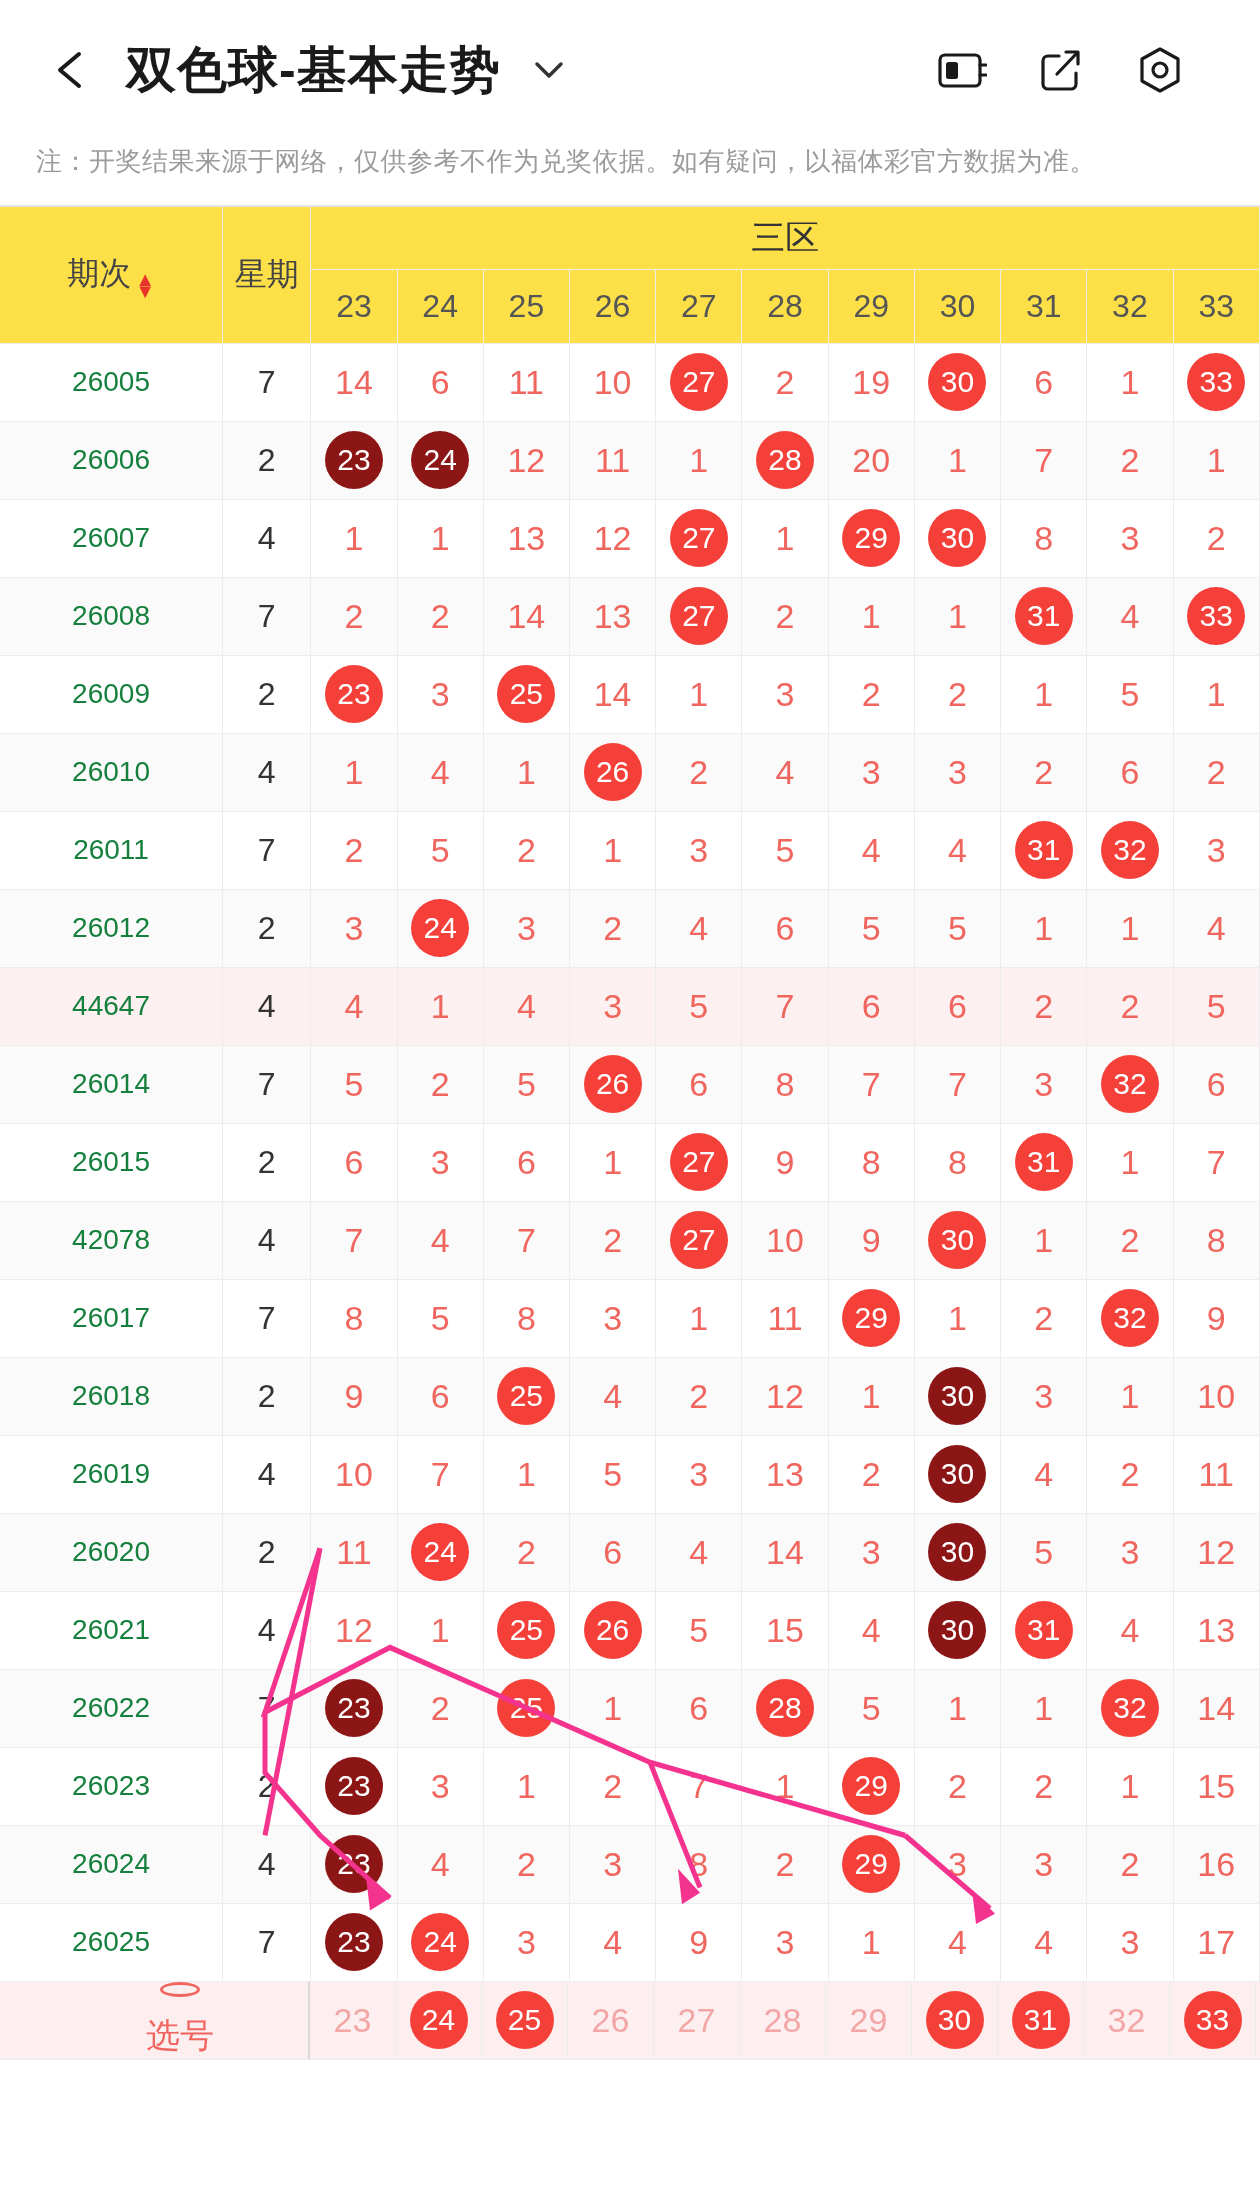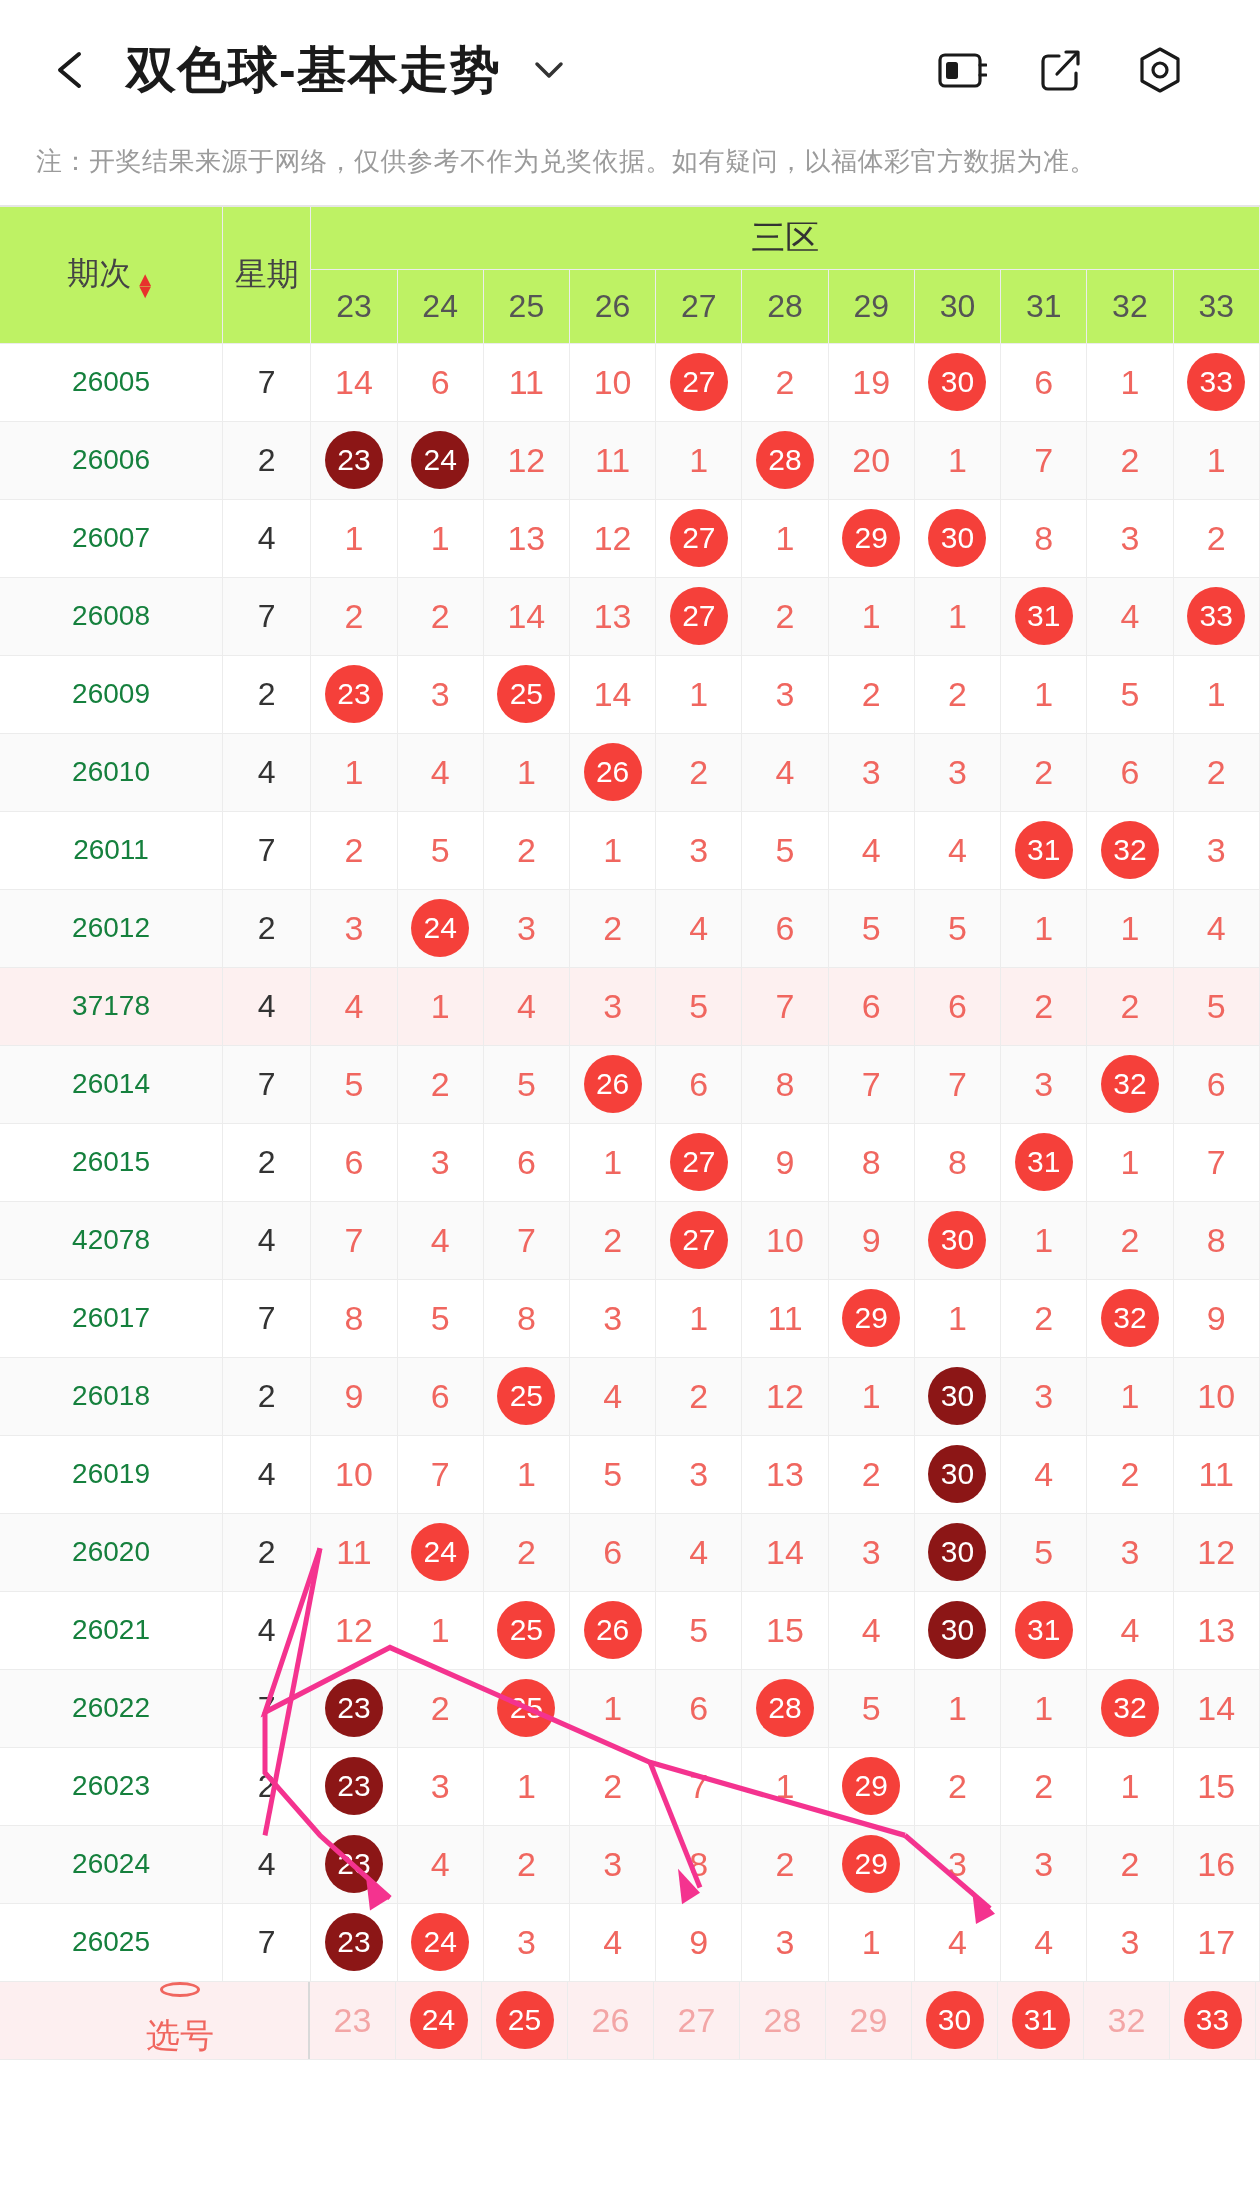--- a/index.html
+++ b/index.html
@@ -68,21 +68,21 @@
     vertical-align:middle;
     padding:0;
   }
   
   col.c-issue { width:222px; }
   col.c-week  { width:88px; }
   col.c-num   { width:86px; }
 
   
   thead th {
-    background:#bef264;
+    background:#fde047;
     color:#444;
     font-weight:normal;
   }
   th.issue-h {
     font-size:32px;
     height:136px;
     border-right:2px solid #d9d9d9;
   }
   th.week-h {
     font-size:32px;
@@ -400,21 +400,21 @@
           <td class="num">2</td>
           <td class="num">4</td>
           <td class="num">6</td>
           <td class="num">5</td>
           <td class="num">5</td>
           <td class="num">1</td>
           <td class="num">1</td>
           <td class="num">4</td>
         </tr>
         <tr class="hot">
-          <td class="issue">37178</td>
+          <td class="issue">44647</td>
           <td class="week">4</td>
           <td class="num">4</td>
           <td class="num">1</td>
           <td class="num">4</td>
           <td class="num">3</td>
           <td class="num">5</td>
           <td class="num">7</td>
           <td class="num">6</td>
           <td class="num">6</td>
           <td class="num">2</td>

